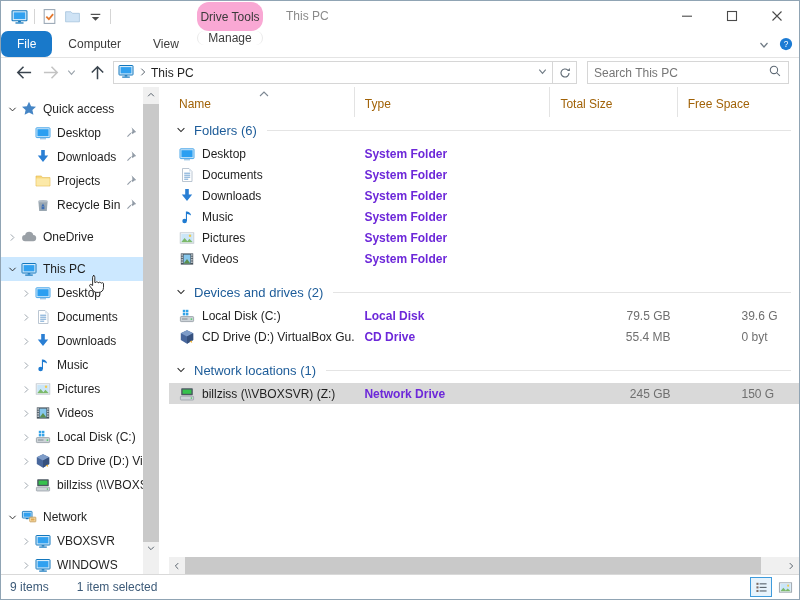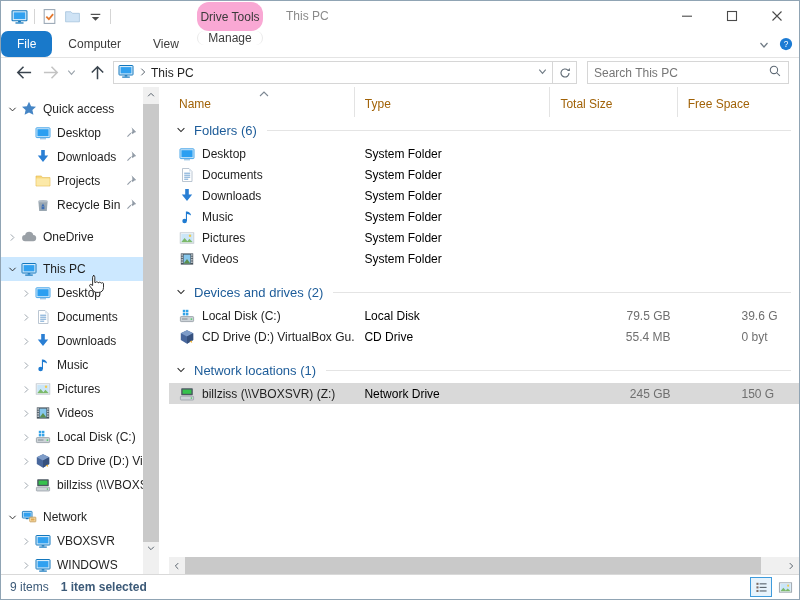--- a/index.html
+++ b/index.html
@@ -78,33 +78,33 @@
   .ghead{height:26px;display:flex;align-items:center;padding-left:6px;}
   .ghead .chev svg{width:12px;height:12px;display:block;}
   .glabel{color:#1d5c99;font-size:13px;margin-left:7px;white-space:nowrap;}
   .gline{flex:1;border-top:1px solid #e4e4e4;margin:0 8px 0 10px;}
   .frow{height:21px;display:flex;align-items:center;}
   .frow.sel{background:#d9d9d9;text-align:right;}
   .cell{display:flex;align-items:center;overflow:hidden;white-space:nowrap;height:100%;}
   .cell.c-name{padding-left:10px;color:#1f1f1f;}
   .cell .ic{flex:0 0 auto;margin-right:7px;}
   .cell .ic svg{width:16px;height:16px;display:block;}
-  .cell.c-type{padding-left:10px;color:#000000;}
+  .cell.c-type{padding-left:10px;color:#6d28d9;font-weight:bold;}
   .cell.c-total{justify-content:flex-end;padding-right:6px;color:#6f6f6f;}
   .cell.c-free{padding-left:65px;color:#6f6f6f;}
 
   .hscroll{position:absolute;left:0;right:0;bottom:0;height:17px;background:#f0f0f0;display:flex;align-items:center;}
   .hs-left,.hs-right{width:16px;height:17px;display:flex;align-items:center;justify-content:center;flex:0 0 auto;}
   .hs-right{position:absolute;right:0;}
   .hs-thumb{position:absolute;left:16px;width:576px;height:17px;background:#c9c9c9;}
 
   
   .statusbar{height:25px;flex:0 0 auto;border-top:1px solid #d9d9d9;display:flex;align-items:center;position:relative;color:#3c5a78;}
   .statusbar .cnt1{margin-left:9px;}
-  .statusbar .cnt2{margin-left:12px;font-weight:bold;}
+  .statusbar .cnt2{margin-left:28px;}
   .viewbtns{position:absolute;right:3px;top:2px;display:flex;gap:2px;}
   .vbtn{width:22px;height:20px;display:flex;align-items:center;justify-content:center;border:1px solid transparent;}
   .vbtn.active{border-color:#3f9bdc;background:#e7f3fc;}
   .vbtn svg{width:15px;height:15px;display:block;}
 
   .cursor{position:absolute;left:83px;top:273px;width:24px;height:26px;z-index:50;pointer-events:none;}
 </style>
 </head>
 <body>
 

